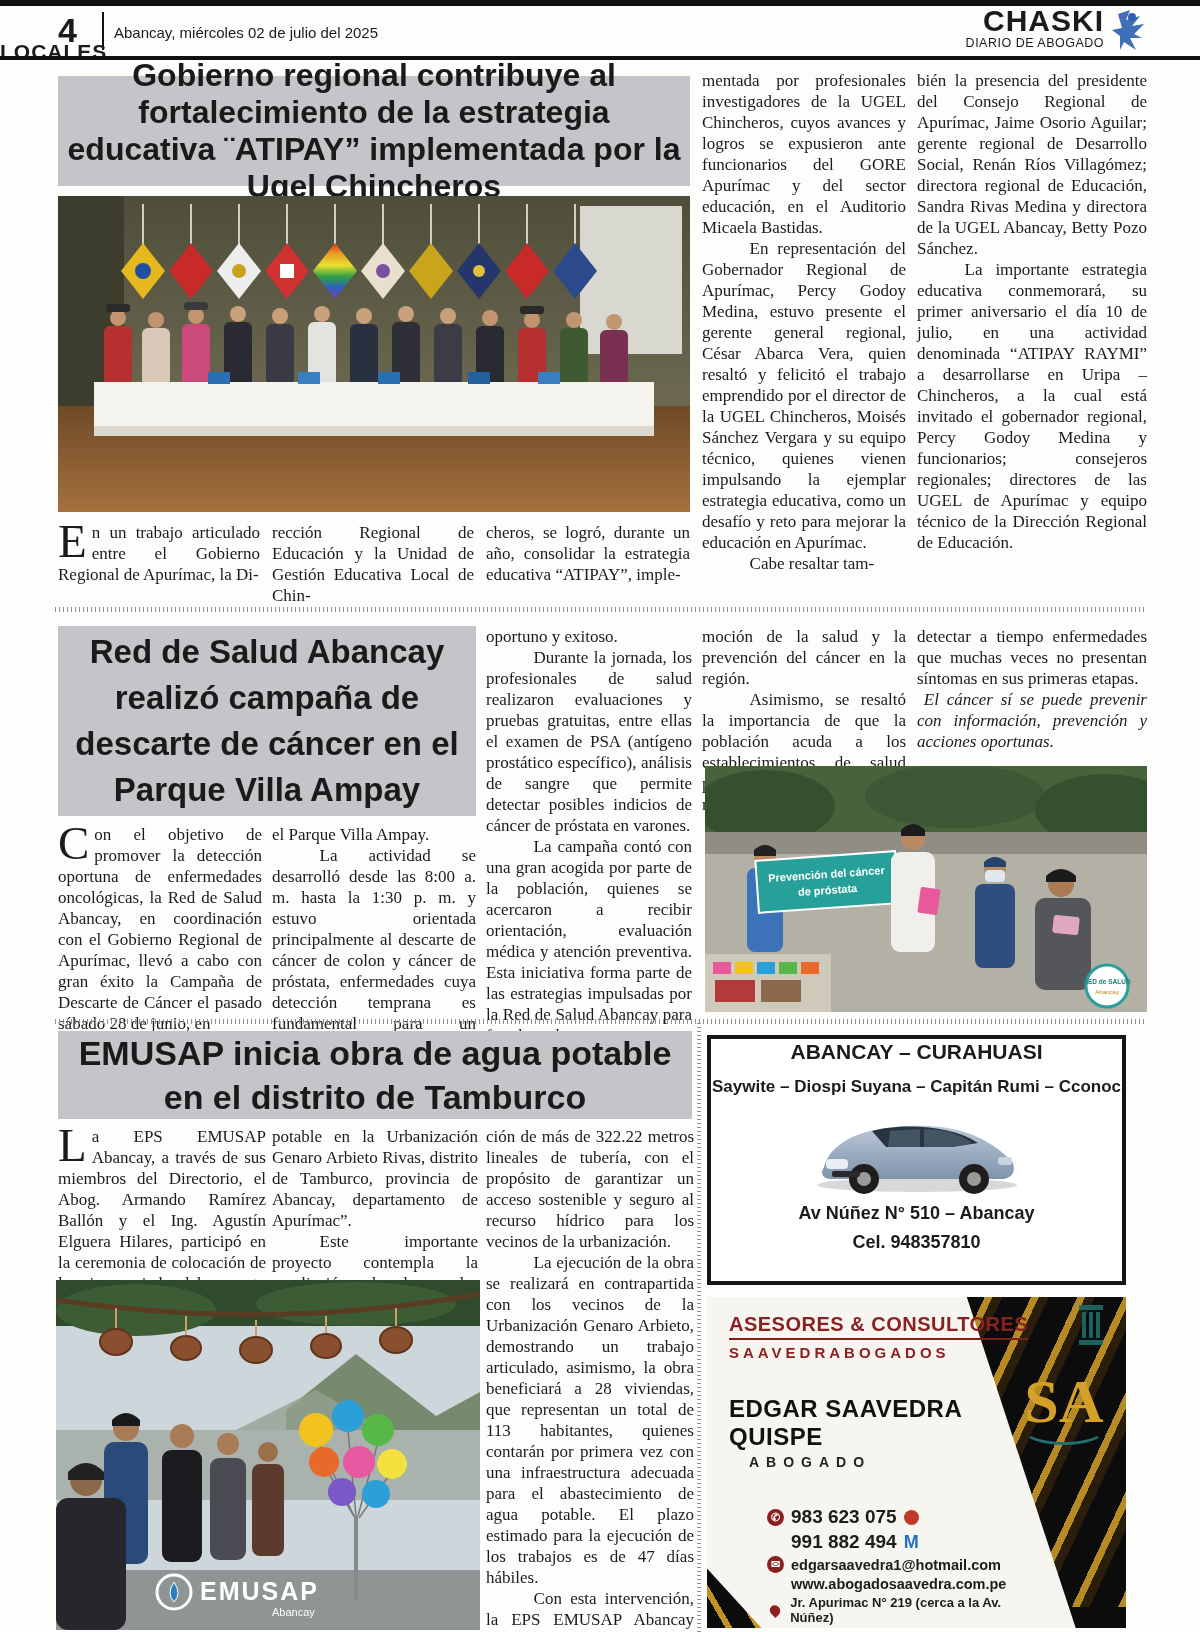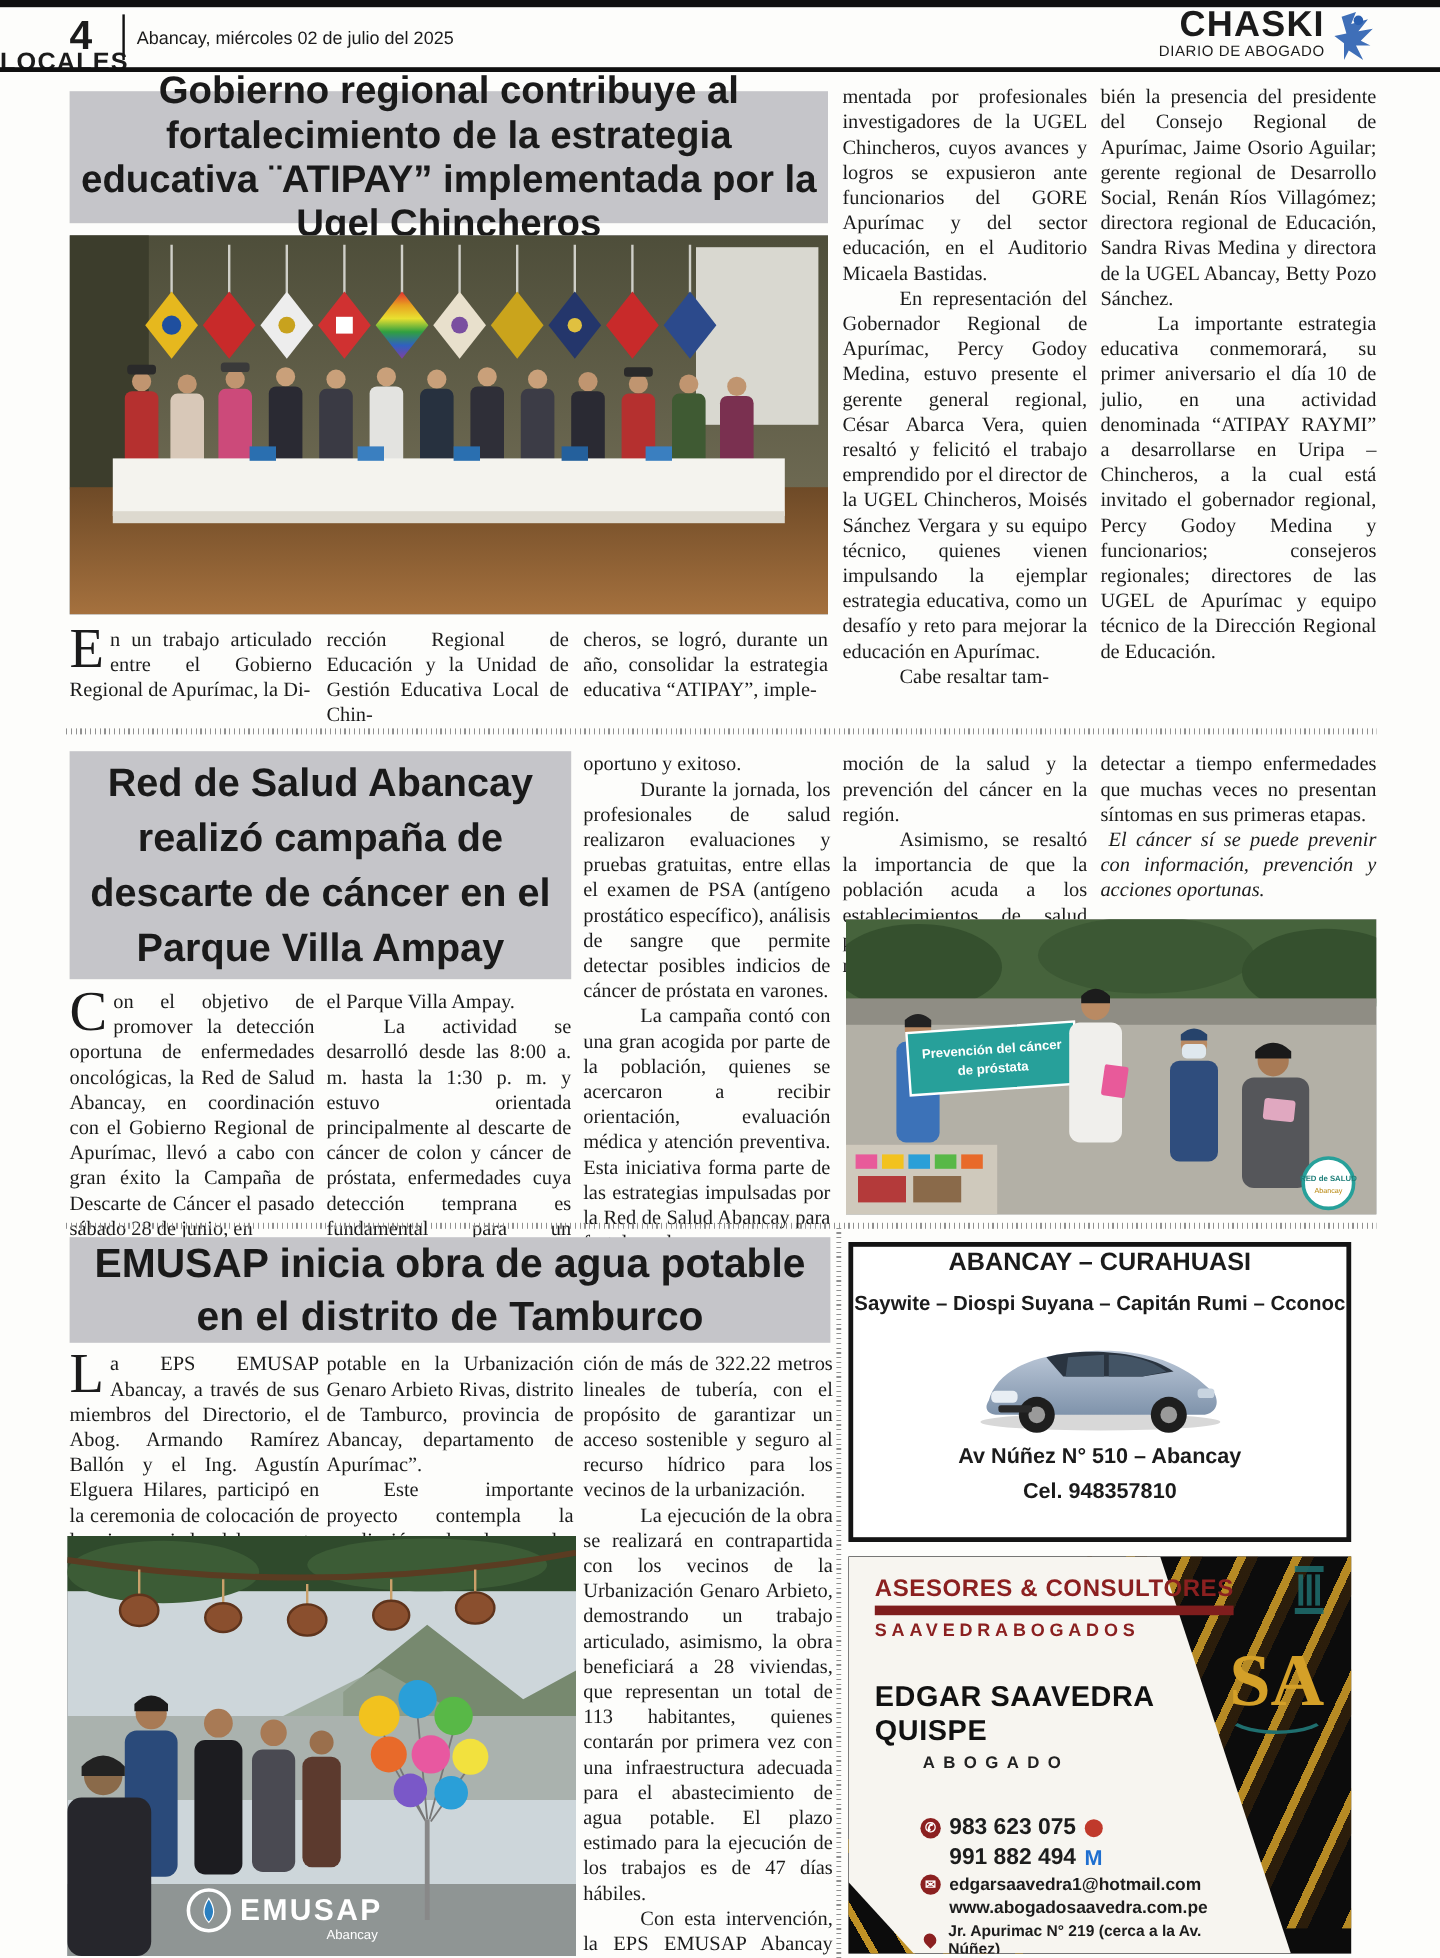--- a/index.html
+++ b/index.html
@@ -45,24 +45,24 @@
   .t-ad .phone{font-weight:bold;font-size:18px;margin-top:8px;}
   
   .law-card{background:#0c0c0c;overflow:hidden;font-family:"Liberation Sans",sans-serif;}
   .law-gold1{position:absolute;right:-40px;top:-30px;width:260px;height:340px;
      background:repeating-linear-gradient(115deg,rgba(212,160,40,.85) 0 7px,rgba(90,55,10,.4) 7px 16px,rgba(0,0,0,0) 16px 42px);}
   .law-gold2{position:absolute;left:-30px;bottom:-20px;width:180px;height:120px;
      background:repeating-linear-gradient(60deg,rgba(212,160,40,.9) 0 6px,rgba(0,0,0,0) 6px 26px);}
   .law-white{position:absolute;inset:0;background:#f7f5f0;
      clip-path:polygon(0 0,62% 0,88% 100%,13% 100%,0 82%,0 0);}
   .law-content{position:absolute;left:22px;top:16px;width:300px;}
-  .law-title{display:inline-block;color:#8b2020;font-weight:bold;font-size:20px;letter-spacing:.5px;border-bottom:8px solid #7f1d1d;padding-bottom:2px;}
+  .law-title{display:inline-block;color:#8b2020;font-weight:bold;font-size:20px;letter-spacing:.5px;border-bottom:2px solid #7f1d1d;padding-bottom:2px;}
   .law-sub{color:#8b2020;font-weight:bold;font-size:15px;letter-spacing:4px;margin-top:4px;}
   .law-name{color:#111;font-weight:bold;font-size:24px;margin-top:34px;letter-spacing:.5px;}
-  .law-role{color:#222;font-weight:bold;font-size:14px;letter-spacing:7px;margin-top:3px;margin-left:40px;}
+  .law-role{color:#222;font-weight:bold;font-size:14px;letter-spacing:7px;margin-top:3px;margin-left:20px;}
   .law-rows{margin-top:36px;margin-left:38px;}
   .law-row{display:flex;align-items:center;gap:7px;margin-top:3px;color:#1c1c1c;font-weight:bold;}
   .law-row .big{font-size:19px;}
   .law-row .med{font-size:14.5px;}
   .law-row .sm{font-size:13px;}
   .cicon{width:17px;height:17px;border-radius:50%;background:#8b2020;color:#fff;display:flex;align-items:center;justify-content:center;font-size:11px;flex:0 0 17px;}
   .claro{width:15px;height:15px;border-radius:50%;background:#c0392b;}
   .mov{color:#1f6fd0;font-weight:bold;font-size:18px;}
   .pin{width:11px;height:11px;border-radius:50% 50% 50% 0;transform:rotate(-45deg);background:#8b2020;margin:0 3px;}
   .sa-logo{position:absolute;right:14px;top:74px;width:96px;text-align:center;}

